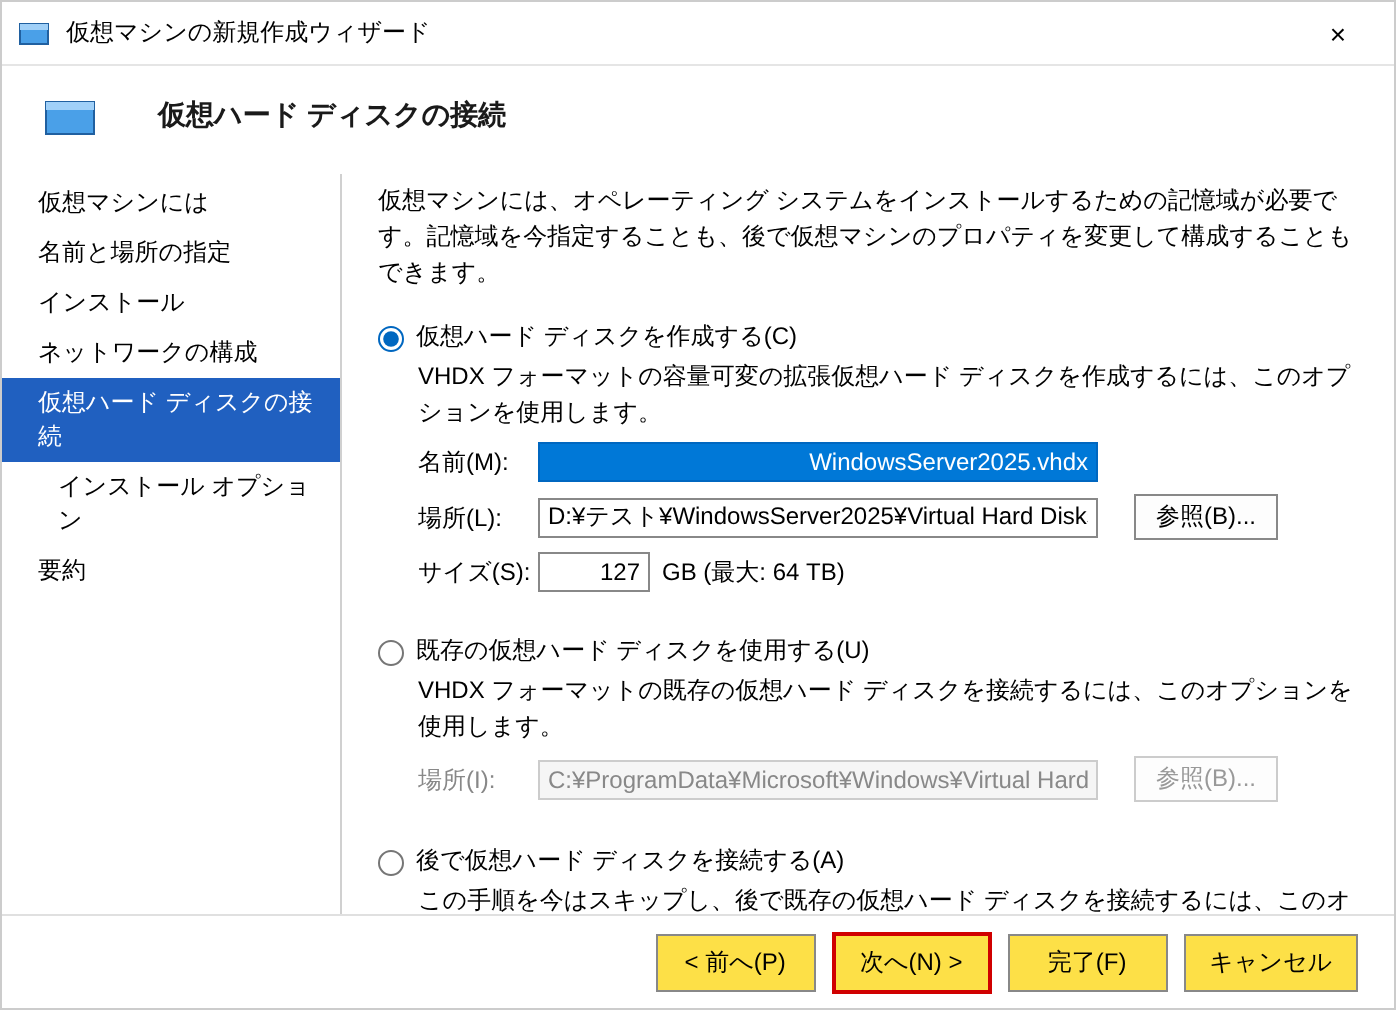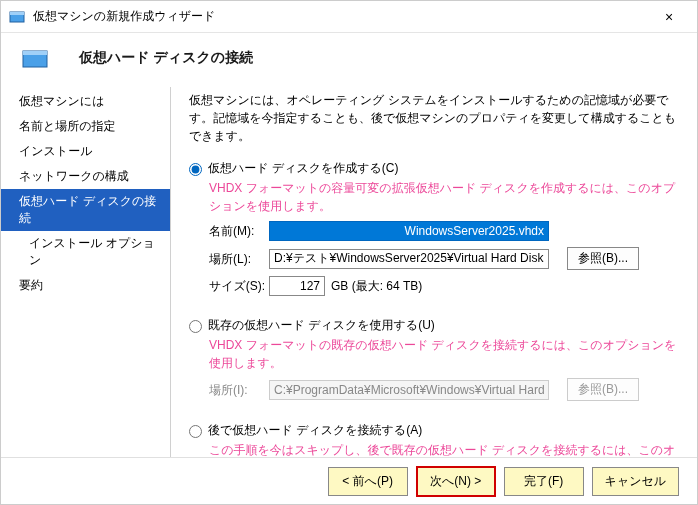--- a/index.html
+++ b/index.html
@@ -14,36 +14,36 @@
 .main { display: flex; height: 370px; }
 .sidebar { width: 170px; border-right: 1px solid #d0d0d0; padding: 2px 0; }
 .sidebar .item { padding: 4px 10px 4px 18px; font-size: 12px; cursor: pointer; }
 .sidebar .item.selected { background: #2060c0; color: #fff; }
 .sidebar .item.sub { padding-left: 28px; }
 .content { flex: 1; padding: 4px 16px 10px 18px; font-size: 12px; line-height: 1.5; overflow: hidden; }
 .content .intro { margin-bottom: 14px; }
 .opt { display: flex; align-items: flex-start; margin-bottom: 2px; }
 .opt input[type=radio] { margin-top: 4px; margin-right: 6px; accent-color: #0067c0; }
 .opt .lbl { font-size: 12px; }
-.desc { margin-left: 20px; margin-bottom: 6px; color: #ec4899; }
+.desc { margin-left: 20px; margin-bottom: 6px; color: #000000; }
 .formrow { display: flex; align-items: center; margin-left: 20px; margin-bottom: 6px; }
 .formrow .flbl { width: 60px; }
 .formrow .flbl.disabled { color: #888; }
 .formrow input[type=text] { font-size: 12px; padding: 2px 4px; border: 1px solid #888; }
 .formrow input.name { width: 280px; border-color: #0067c0; }
 .formrow input.name::selection { background: #0078d7; color: #fff; }
 .formrow .loc { width: 280px; }
 .formrow .size { width: 56px; text-align: right; }
 .formrow .sizenote { margin-left: 6px; }
 .formrow .btn { margin-left: 18px; padding: 2px 10px; border: 1px solid #888; background: #fdfdfd; font-size: 12px; cursor: pointer; }
 .formrow .btn.disabled { color: #999; border-color: #ccc; cursor: default; }
 .formrow .loc.disabled { color: #888; background: #f5f5f5; border-color: #ccc; }
 .section-gap { height: 14px; }
 .footer { height: 48px; border-top: 1px solid #e0e0e0; display: flex; align-items: center; justify-content: flex-end; padding: 0 18px; gap: 8px; }
-.footer button { min-width: 80px; padding: 5px 12px; border: 1px solid #888; background: #fef9c3; font-size: 12px; cursor: pointer; }
+.footer button { min-width: 80px; padding: 5px 12px; border: 1px solid #888; background: #fde047; font-size: 12px; cursor: pointer; }
 .footer button.primary { border: 2px solid #d00000; }
 </style>
 </head>
 <body>
 
 <div class="titlebar">
   <span class="icon">
     <svg width="16" height="16">
         <rect x="1" y="3" width="14" height="10" fill="#4aa0e8" stroke="#2060a0"></rect>
         <rect x="1" y="3" width="14" height="3" fill="#a0d0f8"></rect>

